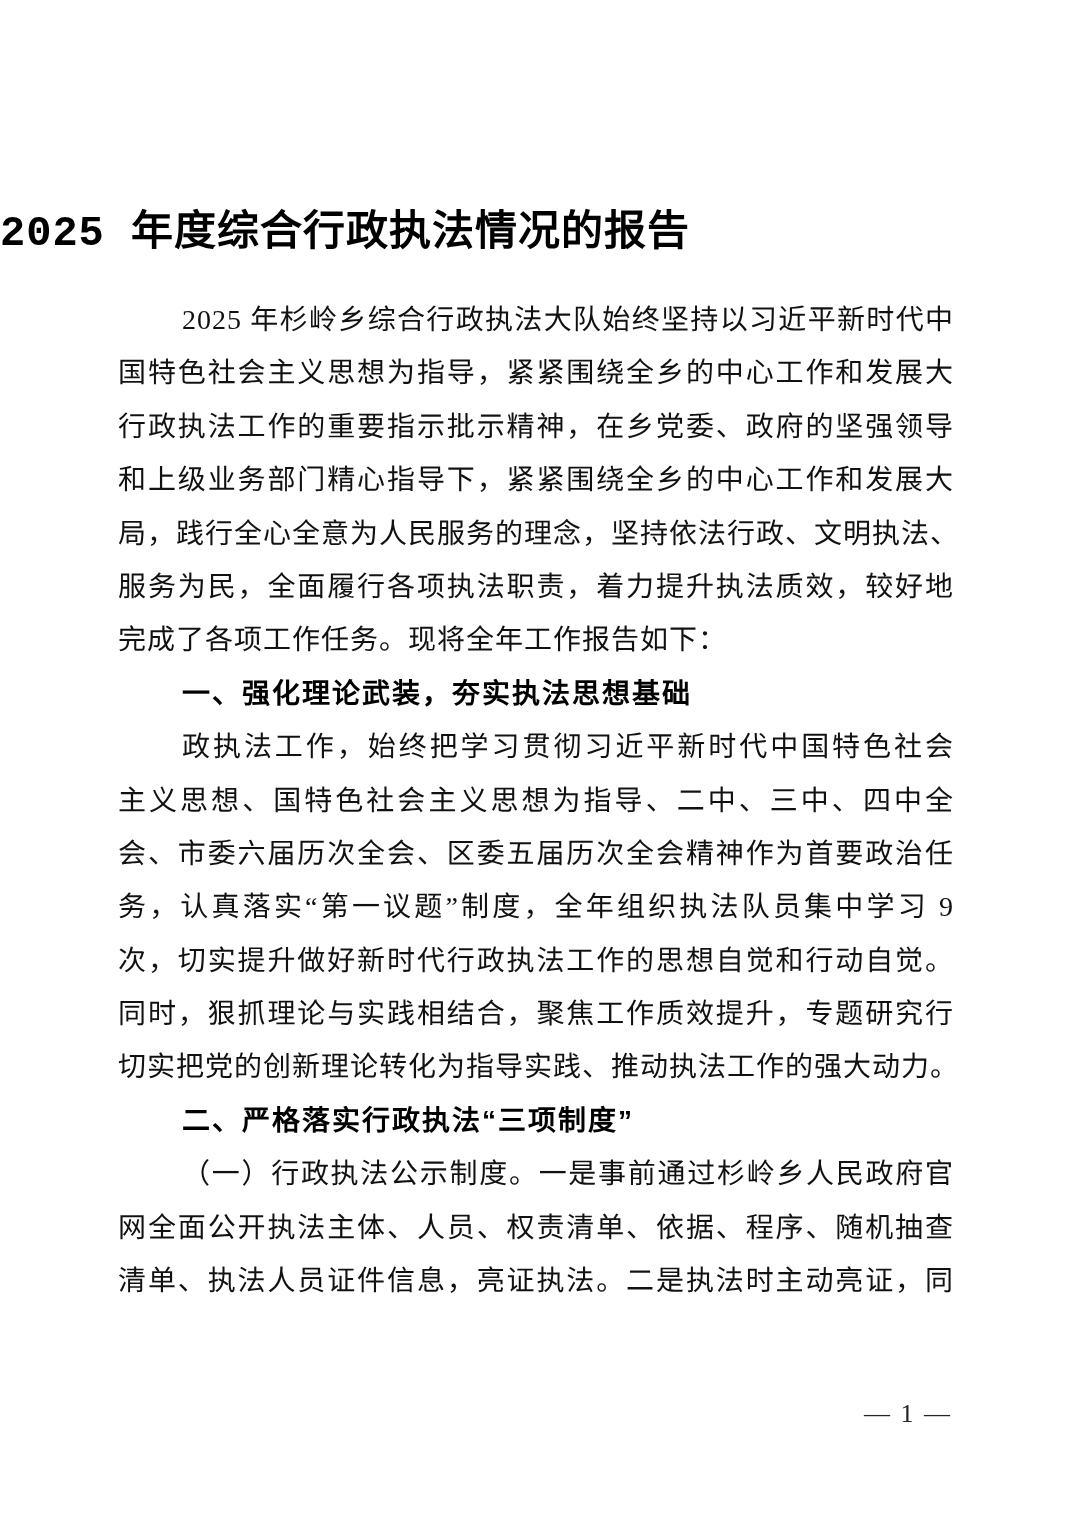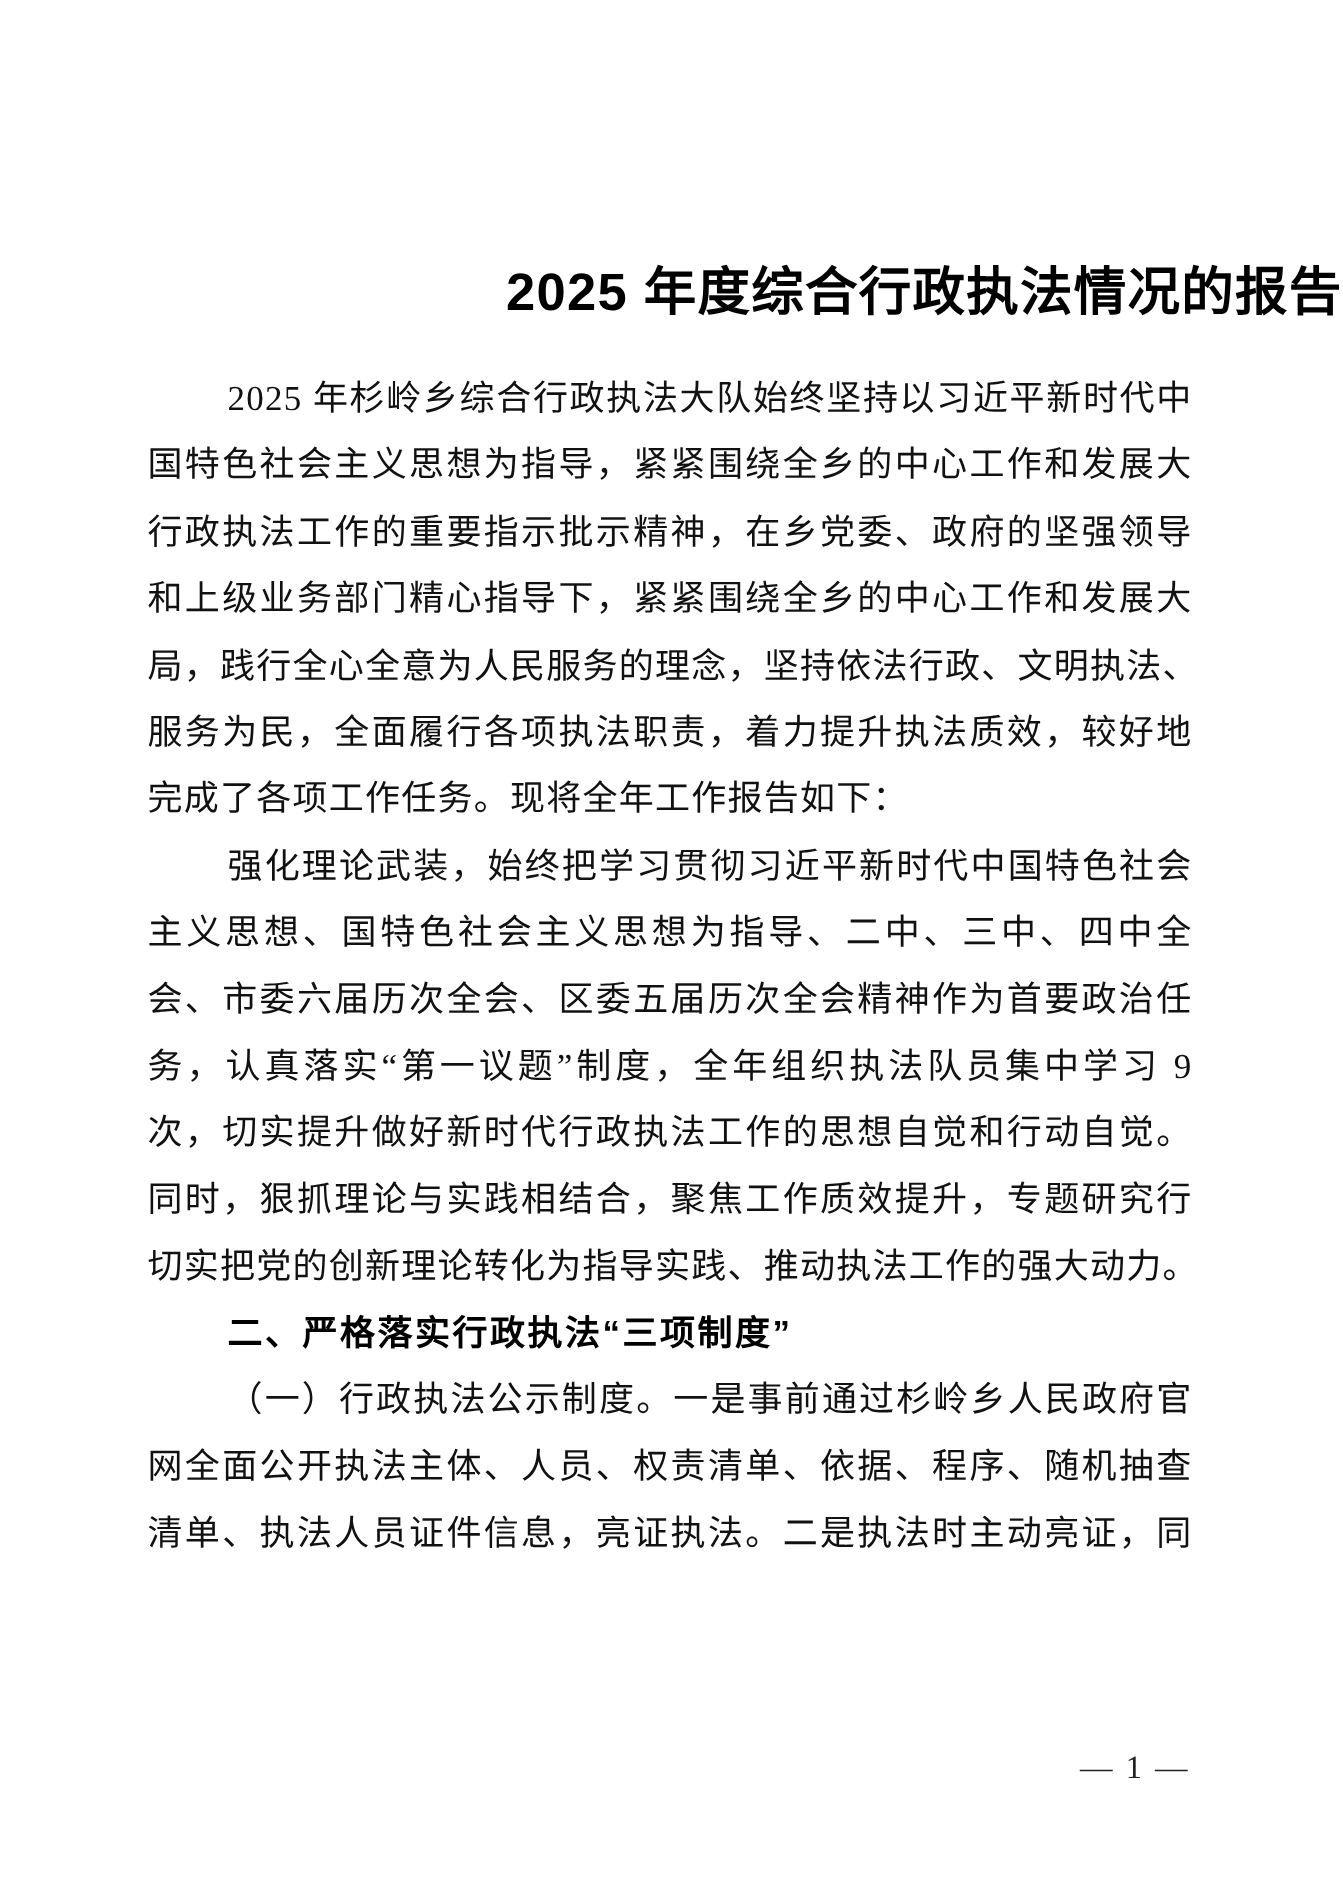--- a/index.html
+++ b/index.html
@@ -15,22 +15,22 @@
     margin: 0 auto;
     background: #ffffff;
     overflow: hidden;
     color: #111111;
   }
   .doc-title {
     position: absolute;
     top: 180px;
     left: 0;
     right: 0;
-    text-align: right;
-    font-family: Liberation Sans, sans-serif;
+    text-align: left;
+    font-family: Liberation Mono, monospace;
     font-weight: bold;
     font-size: 42px;
     line-height: 52px;
     color: #000000;
     letter-spacing: 1px;
     white-space: nowrap;
   }
   .body-text {
     position: absolute;
     top: 293px;
@@ -87,21 +87,22 @@
   <h1 class="doc-title">2025 年度综合行政执法情况的报告</h1>
 
   <div class="body-text">
     <div class="line indent">2025 年杉岭乡综合行政执法大队始终坚持以习近平新时代中</div>
     <div class="line">国特色社会主义思想为指导，紧紧围绕全乡的中心工作和发展大</div>
     <div class="line">行政执法工作的重要指示批示精神，在乡党委、政府的坚强领导</div>
     <div class="line">和上级业务部门精心指导下，紧紧围绕全乡的中心工作和发展大</div>
     <div class="line">局，践行全心全意为人民服务的理念，坚持依法行政、文明执法、</div>
     <div class="line">服务为民，全面履行各项执法职责，着力提升执法质效，较好地</div>
     <div class="line end">完成了各项工作任务。现将全年工作报告如下：</div>
-    <div class="line indent">强化理论武装，始终把学习贯彻习近平新时代中国特色社会</div>
+    <div class="line heading">一、强化理论武装，夯实执法思想基础</div>
+    <div class="line indent">政执法工作，始终把学习贯彻习近平新时代中国特色社会</div>
     <div class="line">主义思想、国特色社会主义思想为指导、二中、三中、四中全</div>
     <div class="line">会、市委六届历次全会、区委五届历次全会精神作为首要政治任</div>
     <div class="line">务，认真落实“第一议题”制度，全年组织执法队员集中学习 9</div>
     <div class="line">次，切实提升做好新时代行政执法工作的思想自觉和行动自觉。</div>
     <div class="line">同时，狠抓理论与实践相结合，聚焦工作质效提升，专题研究行</div>
     <div class="line">切实把党的创新理论转化为指导实践、推动执法工作的强大动力。</div>
     <div class="line heading">二、严格落实行政执法“三项制度”</div>
     <div class="line indent">（一）行政执法公示制度。一是事前通过杉岭乡人民政府官</div>
     <div class="line">网全面公开执法主体、人员、权责清单、依据、程序、随机抽查</div>
     <div class="line">清单、执法人员证件信息，亮证执法。二是执法时主动亮证，同</div>

